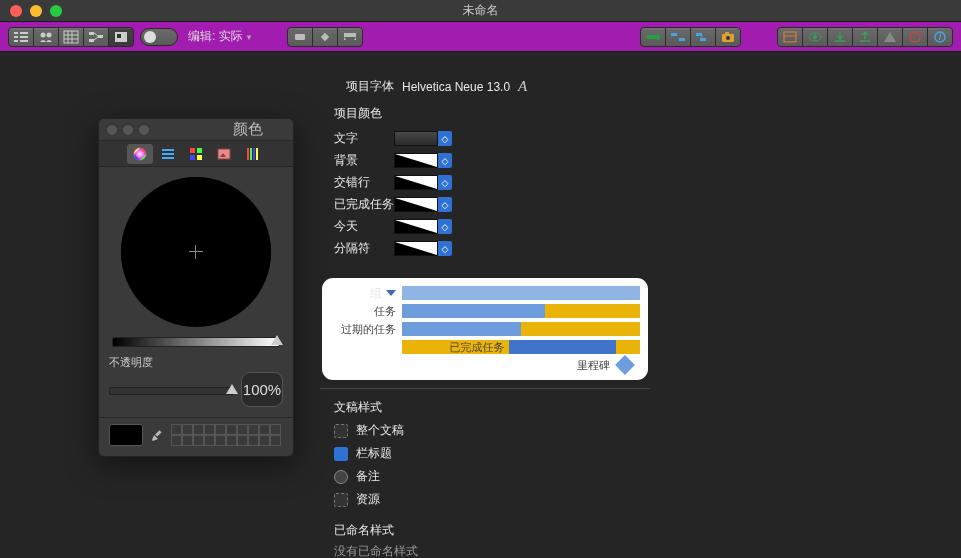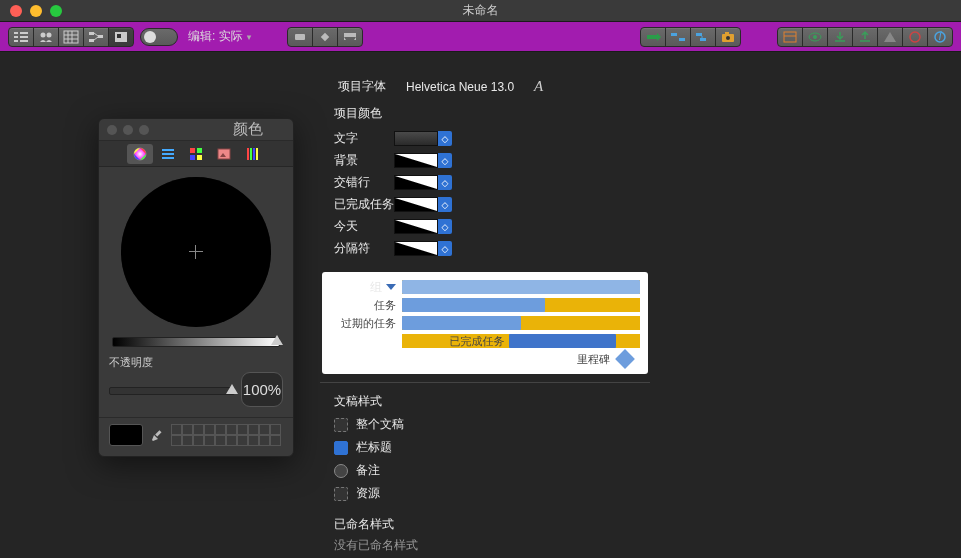--- a/index.html
+++ b/index.html
@@ -26,31 +26,31 @@
   .seg .tbtn.sel{background:linear-gradient(#444,#3a3a3a);}
   .pill{background:linear-gradient(#6a6a6a,#5a5a5a);border:1px solid #2a2a2a;border-radius:10px;height:18px;width:38px;display:flex;align-items:center;justify-content:center;position:relative;}
   .pill::after{content:"";width:12px;height:12px;background:#ddd;border-radius:50%;position:absolute;left:3px;}
   .editlbl{margin-left:4px;color:#ddd;display:flex;align-items:center;gap:2px;}
   .editlbl::after{content:"▾";font-size:9px;color:#aaa;margin-left:2px;}
   .spacer{flex:1;}
   .gap{width:24px;}
   
   .main{position:absolute;left:320px;top:64px;width:330px;}
   .section{padding:10px 14px;}
-  .hrow{display:flex;align-items:center;gap:20px;margin:4px 4px 10px;text-align:center;}
+  .hrow{display:flex;align-items:center;gap:8px;margin:4px 12px 10px;text-align:center;}
   .lbl{color:#e8e8e8;font-weight:500;}
   .fontval{color:#e8e8e8;}
   .fonticon{font-style:italic;font-family:serif;font-size:15px;color:#ccc;}
   .crow{display:flex;align-items:center;margin:5px 0;}
   .crow .clabel{width:60px;color:#e8e8e8;}
   .cwell{width:44px;height:15px;border:1px solid #111;background:linear-gradient(#4a4a4a,#2a2a2a);position:relative;}
   .cwell.diag::before{content:"";position:absolute;left:0;right:0;top:0;bottom:0;background:linear-gradient(to top right,#000 0%,#000 48%,#fff 52%,#fff 100%);}
   .cstep{width:14px;height:15px;background:#2f72d4;border:none;display:flex;align-items:center;justify-content:center;color:#fff;font-size:9px;cursor:pointer;border-radius:0 2px 2px 0;}
   
-  .gantt{background:#fff;border-radius:3px;padding:6px 8px;margin:0 2px;}
+  .gantt{background:#fff;border-radius:11px;padding:6px 8px;margin:6px 2px;}
   .gr{display:flex;align-items:center;height:18px;}
   .gl{width:72px;text-align:right;padding-right:6px;color:#444;font-size:11px;}
   .gb{height:14px;border-radius:1px;}
   .grp{display:flex;align-items:center;justify-content:flex-end;}
   .grp-tri{width:0;height:0;border-left:5px solid transparent;border-right:5px solid transparent;border-top:6px solid #3a6bb5;margin-left:4px;}
   .mile{width:14px;height:14px;background:#6d9ddd;transform:rotate(45deg);margin-left:2px;}
   .gtrack{flex:1;position:relative;background:#eab308;height:14px;}
   
   .slist{padding:10px 14px;border-top:1px solid #444;margin-top:8px;}
   .sitem{display:flex;align-items:center;gap:8px;margin:6px 0;cursor:pointer;}

